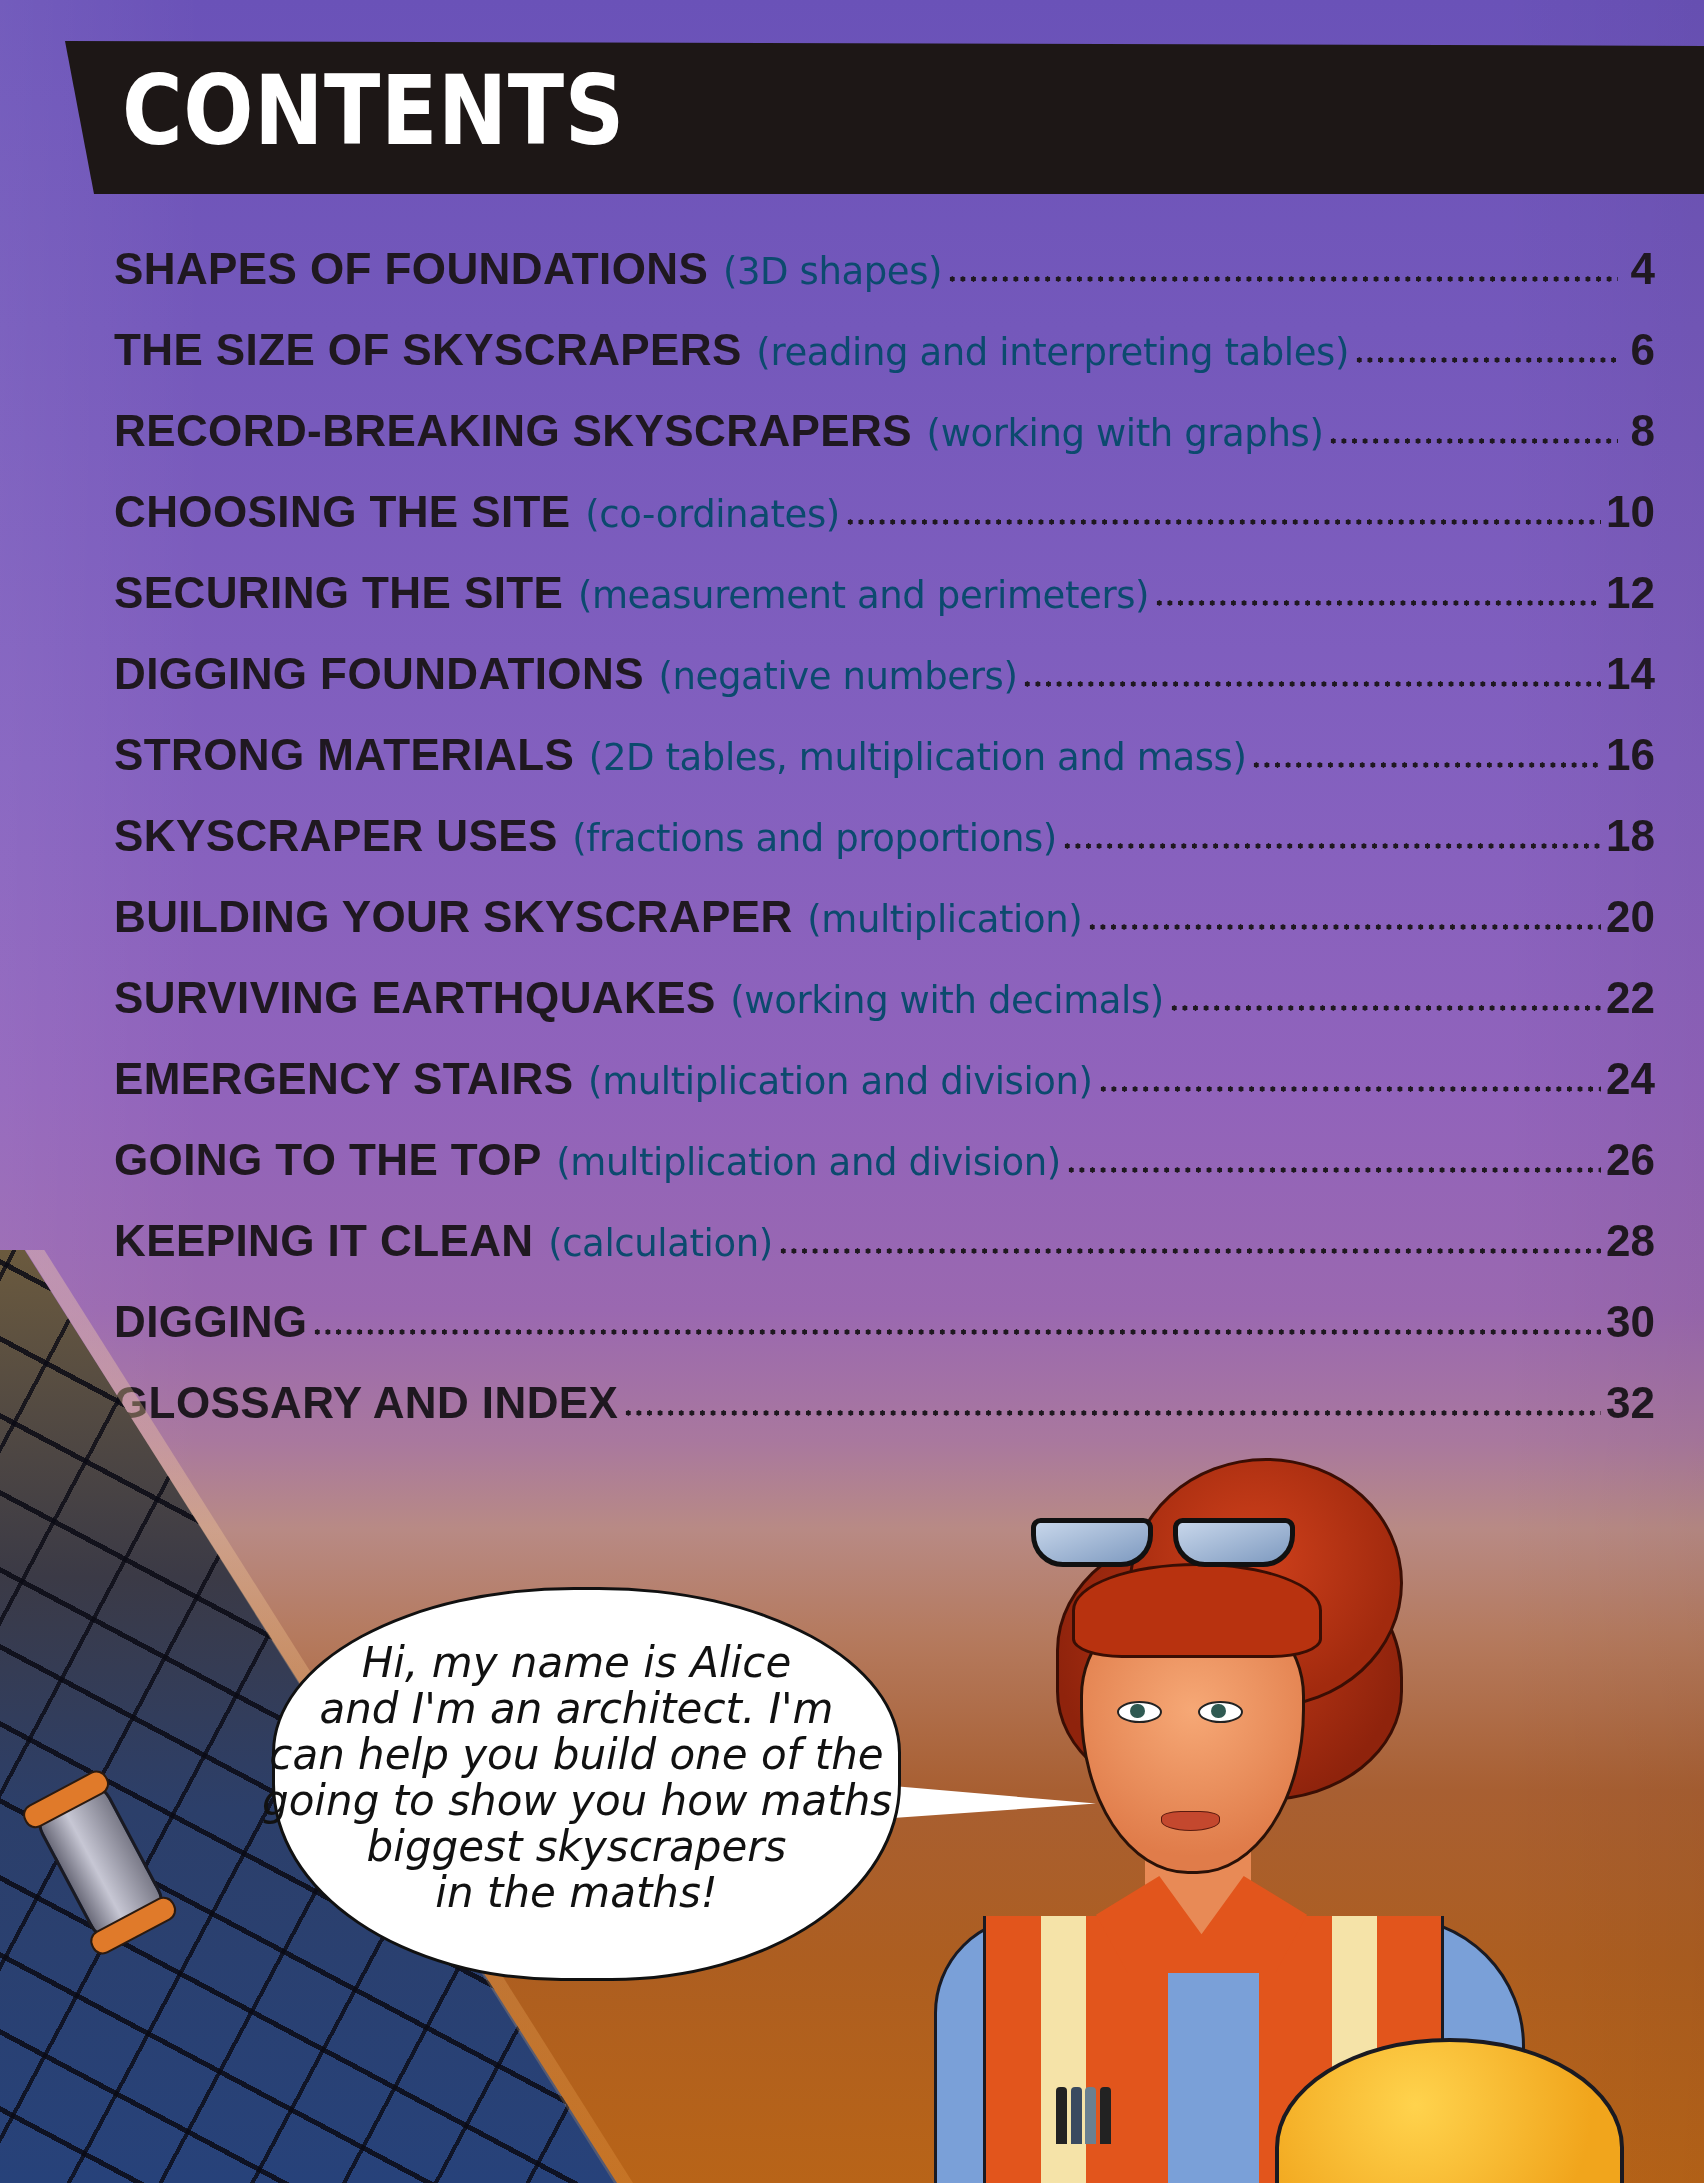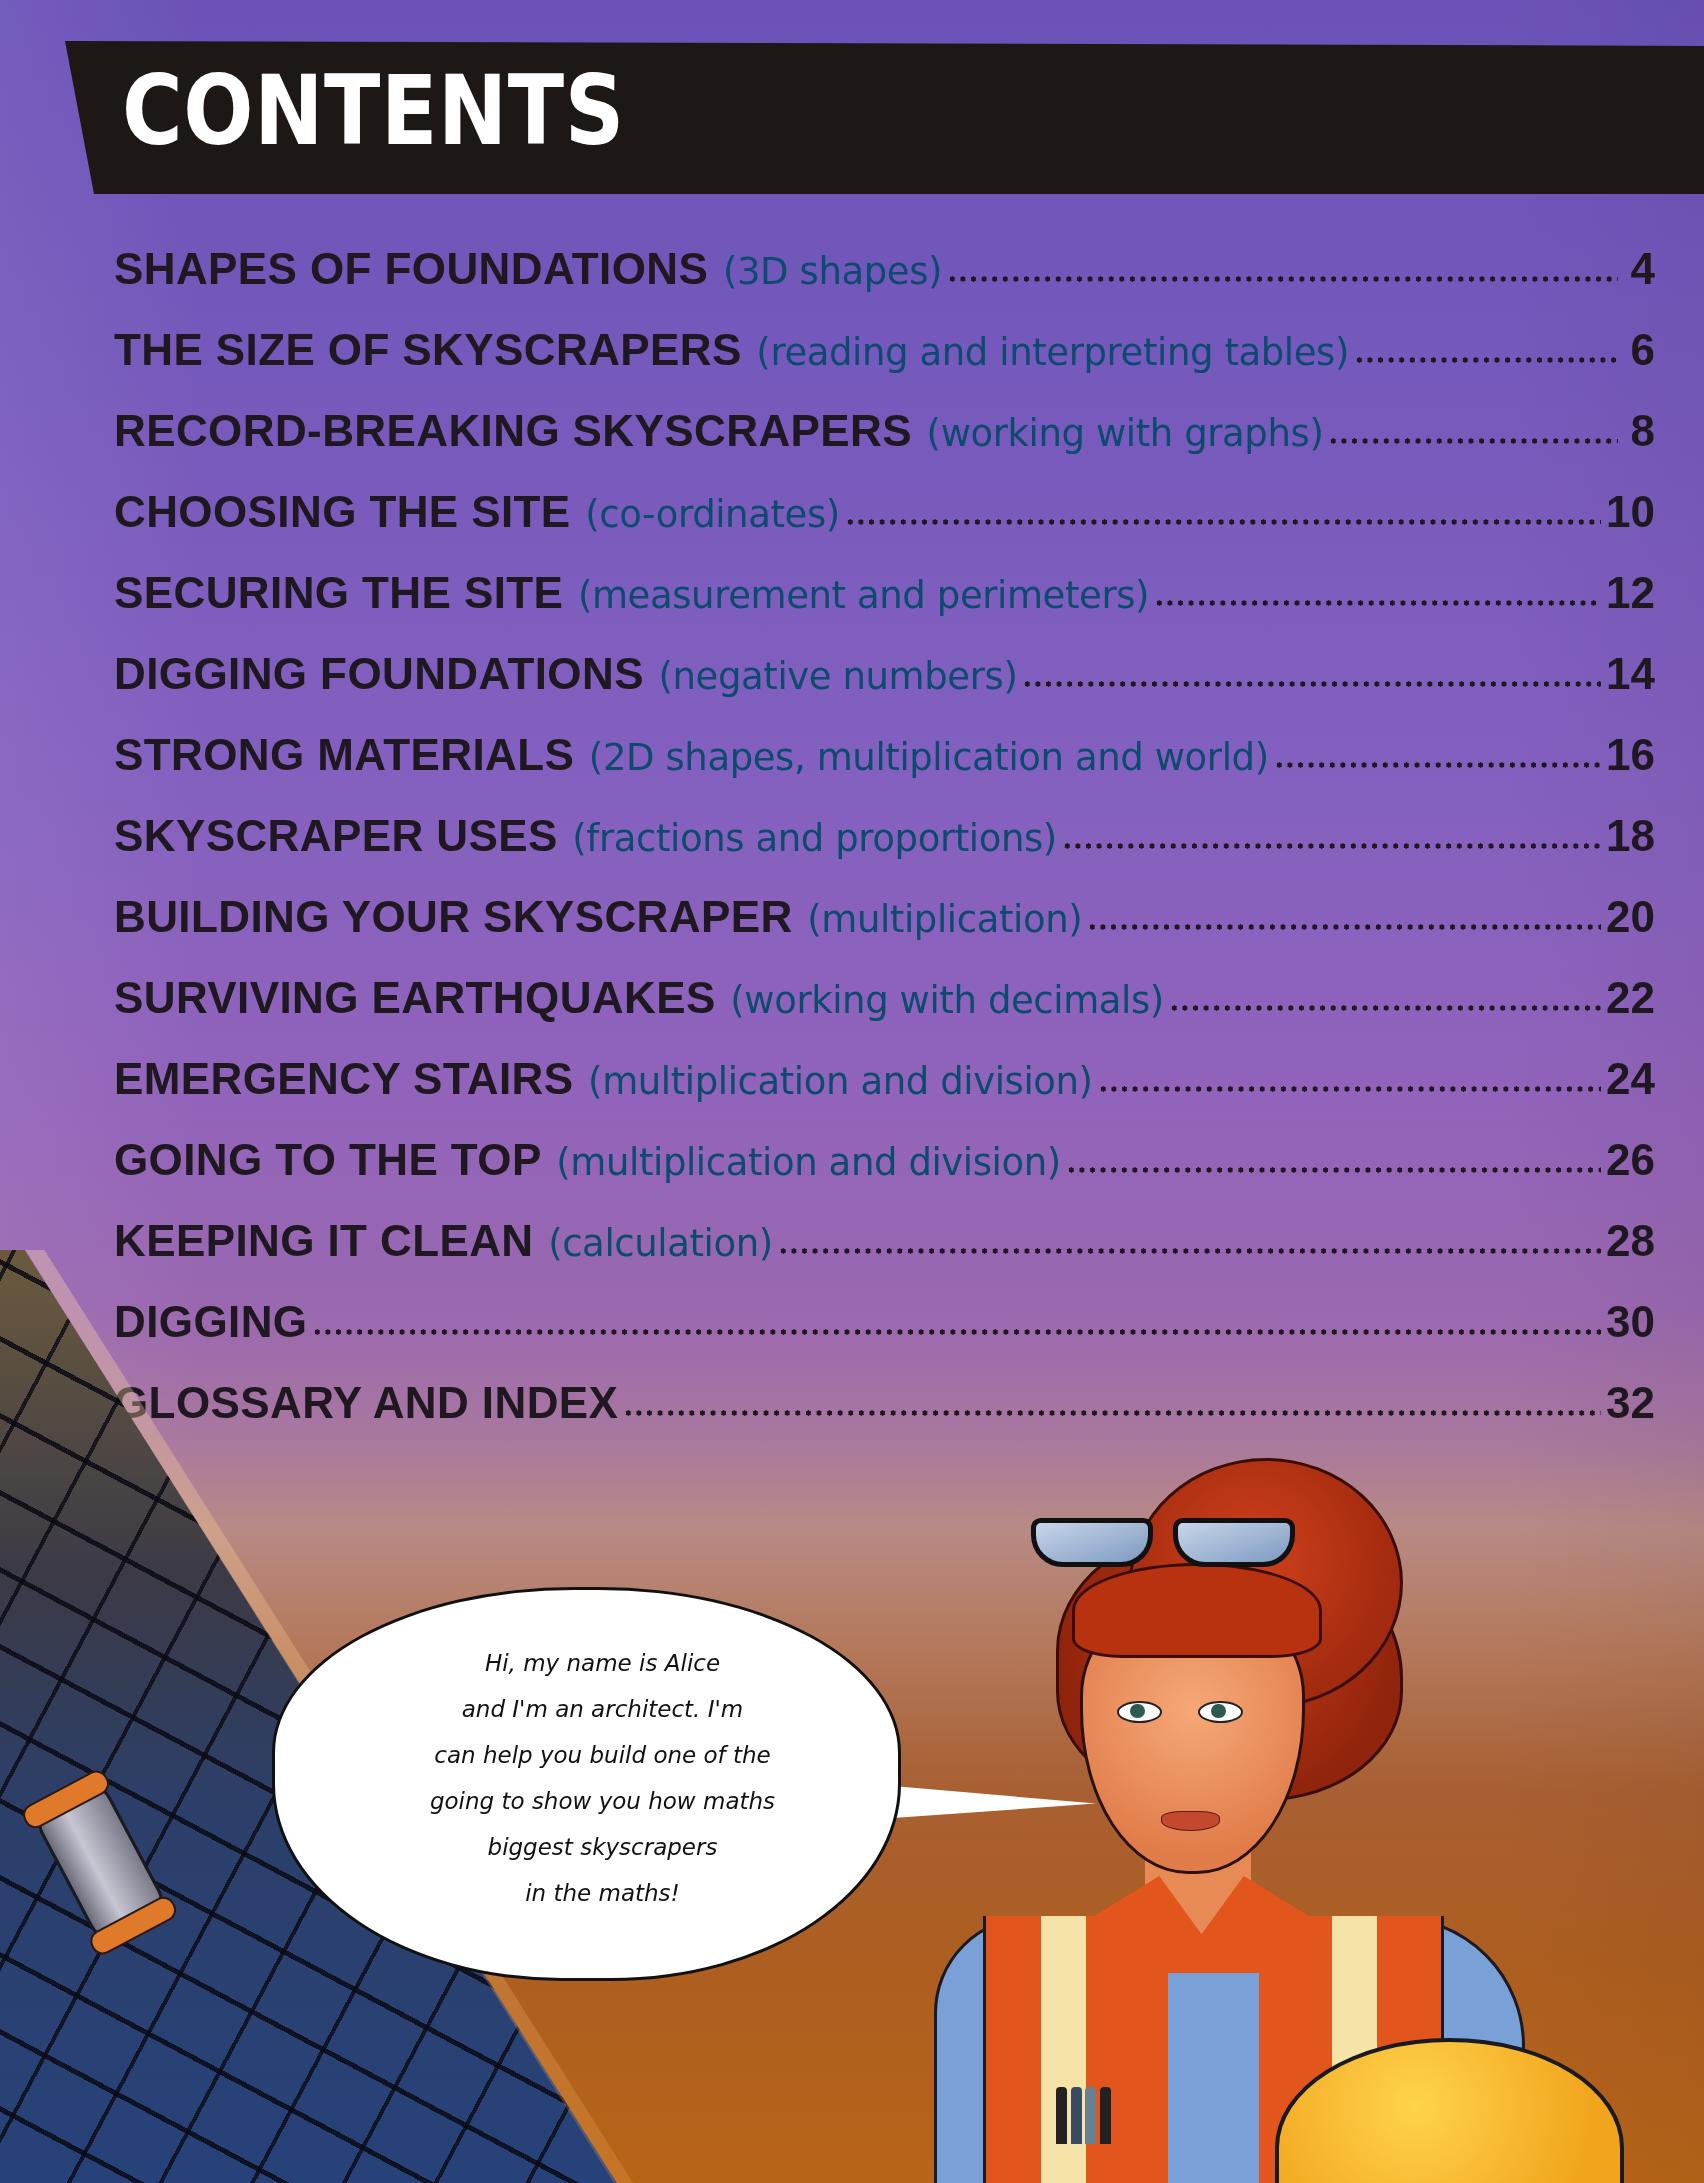--- a/index.html
+++ b/index.html
@@ -85,23 +85,23 @@
     background: #ffffff; border: 3.2px solid #111;
     border-radius: 48% 48% 46% 46% / 42% 42% 50% 50%;
     box-sizing: border-box;
   }
   .bubble-tail {
     position: absolute; left: 893px; top: 1786px; width: 203px; height: 32px;
     background: #fff;
     clip-path: polygon(0 0, 100% 55%, 0 100%);
   }
   .bubble-text {
-    position: absolute; left: 288px; top: 1640px; width: 629px;
+    position: absolute; left: 262px; top: 1640px; width: 629px;
     text-align: center; font-family: "DejaVu Sans", sans-serif;
-    font-size: 23px; line-height: 46px; color: #111; font-style: italic;
+    font-size: 42px; line-height: 46px; color: #111; font-style: italic;
   }
   .bubble-text div { white-space: nowrap; }
   
   .woman { position: absolute; left: 934px; top: 1421px; width: 771px; height: 762px; }
   .hair-bun {
     position: absolute; left: 195px; top: 37px; width: 268px; height: 244px;
     background: radial-gradient(circle at 45% 40%, #d0411c, #a22a0e 70%);
     border-radius: 50%; border: 3.2px solid #3a0e04;
   }
   .hair-back {
@@ -194,21 +194,21 @@
     <span class="toc-page">12</span>
   </div>
   <div class="toc-row">
     <span class="toc-title">DIGGING FOUNDATIONS</span>
     <span class="toc-sub">(negative numbers)</span>
     <span class="toc-leader"></span>
     <span class="toc-page">14</span>
   </div>
   <div class="toc-row">
     <span class="toc-title">STRONG MATERIALS</span>
-    <span class="toc-sub">(2D shapes, multiplication and world)</span>
+    <span class="toc-sub">(2D tables, multiplication and mass)</span>
     <span class="toc-leader"></span>
     <span class="toc-page">16</span>
   </div>
   <div class="toc-row">
     <span class="toc-title">SKYSCRAPER USES</span>
     <span class="toc-sub">(fractions and proportions)</span>
     <span class="toc-leader"></span>
     <span class="toc-page">18</span>
   </div>
   <div class="toc-row">

